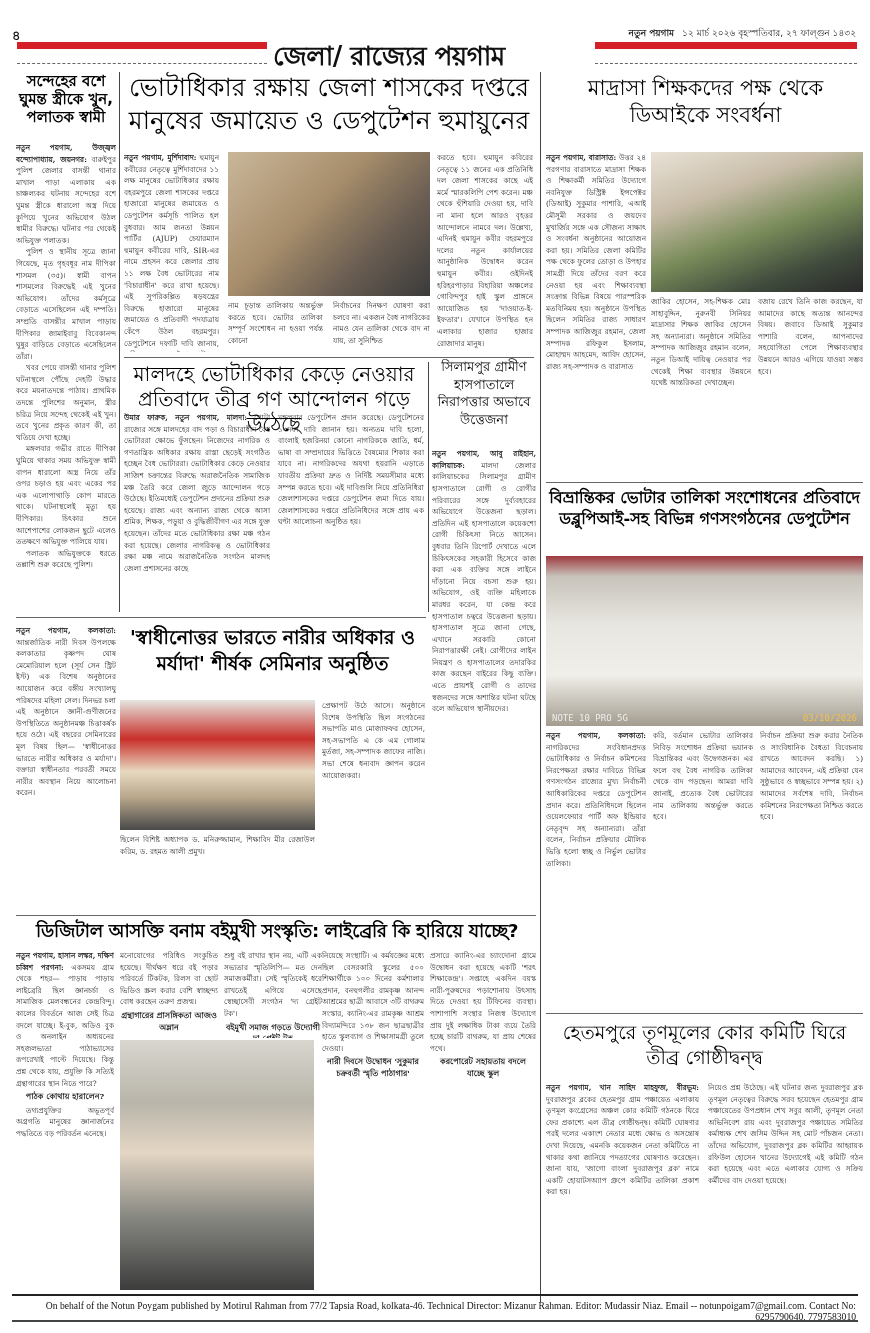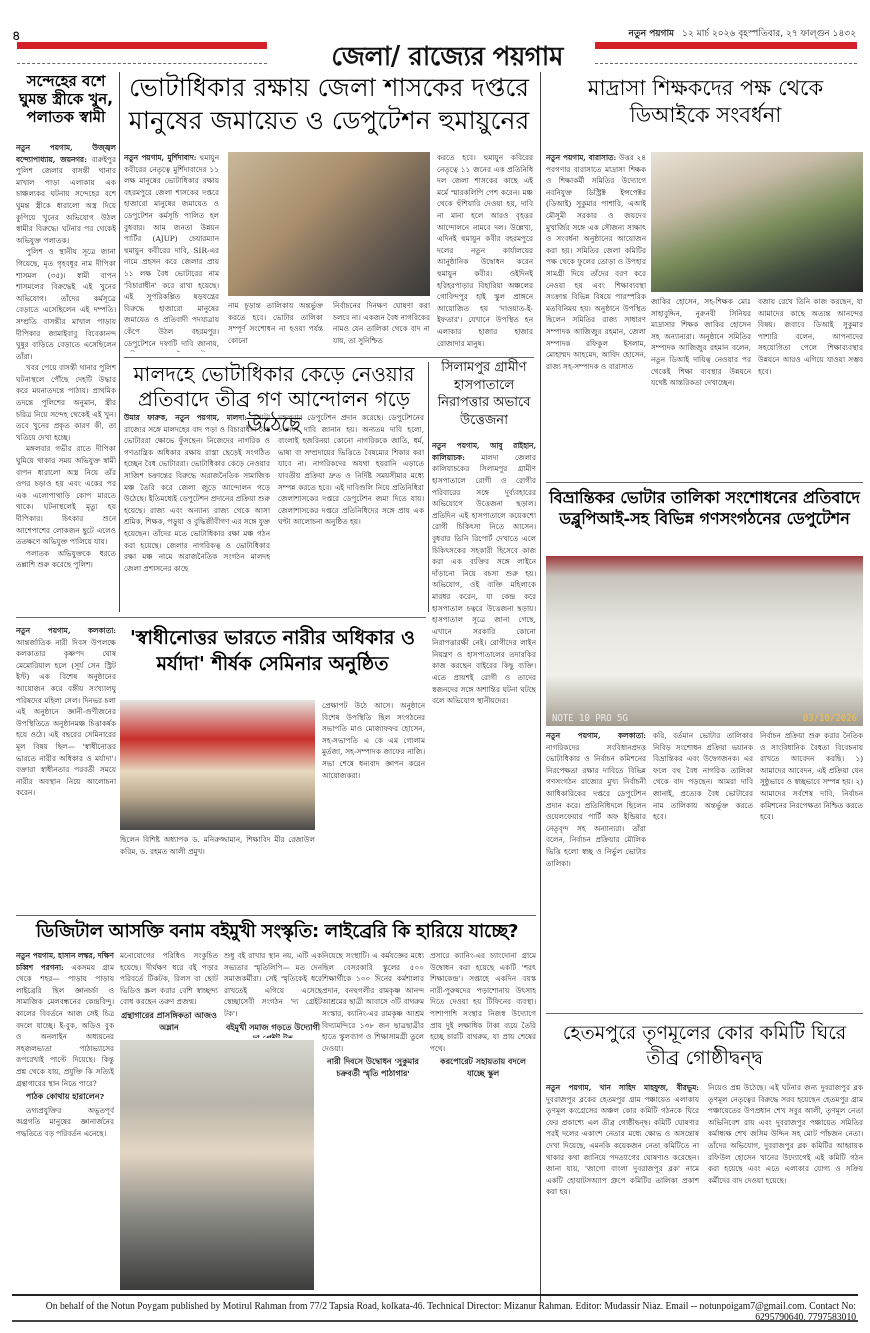--- a/index.html
+++ b/index.html
@@ -3,21 +3,21 @@
 <meta charset="utf-8">
 <style>
 *{box-sizing:border-box;margin:0;padding:0}
 body{width:870px;height:1333px;background:#fff;font-family:"DejaVu Sans",sans-serif;color:#111;position:relative;overflow:hidden}
 .abs{position:absolute}
 .pageno{left:12px;top:26px;font-size:13px;font-weight:bold}
 .dateline{right:14px;top:26px;font-size:9px;color:#222}
 .dateline b{font-weight:bold;margin-right:8px}
 .redbar{height:7px;background:#d42027;top:42px}
 .dotline{border-top:1px dashed #666;height:0}
-.section{left:302px;top:36px;width:290px;text-align:center;font-size:26px;font-weight:bold;letter-spacing:-0.5px}
+.section{left:273px;top:36px;width:290px;text-align:left;font-size:26px;font-weight:bold;letter-spacing:-0.5px}
 .vline{width:1px;background:#444}
 .hline{height:1px;background:#666}
 .hl{font-weight:bold;text-align:center;line-height:1.2;color:#000}
 .body{font-family:"DejaVu Serif",serif;font-size:7.3px;line-height:11.6px;text-align:justify;color:#222;overflow:hidden}
 .body p{text-indent:10px}
 .body b{font-weight:bold}
 .sub{font-weight:bold;font-size:8px;text-align:center;margin:2px 0}
 .photo{background:#999;overflow:hidden}
 .photo .cap{position:absolute;bottom:3px;right:6px;color:#f2c14e;font-size:9px;font-family:"DejaVu Sans Mono",monospace}
 .photo .capl{position:absolute;bottom:3px;left:6px;color:#eee;font-size:9px;font-family:"DejaVu Sans Mono",monospace}
@@ -75,21 +75,21 @@
   <div class="hl" style="font-size:20px;font-weight:normal;line-height:1.25">মালদহে ভোটাধিকার কেড়ে নেওয়ার প্রতিবাদে তীব্র গণ আন্দোলন গড়ে উঠেছে</div>
 </div>
 <div class="abs body" style="left:124px;top:412px;width:146px;height:200px">
   <b>উমার ফারুক, নতুন পয়গাম, মালদা:</b> <span>গোটা রাজ্যের সঙ্গে মালদহের বাদ পড়া ও বিচারাধীন বৈধ ভোটাররা ক্ষোভে ফুঁসছেন। নিজেদের নাগরিক ও গণতান্ত্রিক অধিকার রক্ষায় রাস্তা ছেড়েই সংগঠিত হচ্ছেন বৈধ ভোটাররা। ভোটাধিকার কেড়ে নেওয়ার সাজিশ চক্রান্তের বিরুদ্ধে অরাজনৈতিক সামাজিক মঞ্চ তৈরি করে জেলা জুড়ে আন্দোলন গড়ে উঠেছে। ইতিমধ্যেই ডেপুটেশন প্রদানের প্রক্রিয়া শুরু হয়েছে। রাজ্য এবং অন্যান্য রাজ্য থেকে আসা শ্রমিক, শিক্ষক, পড়ুয়া ও বুদ্ধিজীবীগণ এর সঙ্গে যুক্ত হয়েছেন। তাঁদের মতে ভোটাধিকার রক্ষা মঞ্চ গঠন করা হয়েছে। জেলার নাগরিকত্ব ও ভোটাধিকার রক্ষা মঞ্চ নামে অরাজনৈতিক সংগঠন মালদহ জেলা প্রশাসনের কাছে</span>
 </div>
 <div class="abs body" style="left:278px;top:412px;width:146px;height:200px"><span>মঙ্গলবার ডেপুটেশন প্রদান করেছে। ডেপুটেশনের ১৩দফা দাবি জানান হয়। অন্যতম দাবি হলো, বাংলাই হজরিনয়া কোনো নাগরিককে জাতি, ধর্ম, ভাষা বা সম্প্রদায়ের ভিত্তিতে বৈষম্যের শিকার করা যাবে না। নাগরিকদের অযথা হয়রানি এড়াতে যাবতীয় প্রক্রিয়া দ্রুত ও নির্দিষ্ট সময়সীমার মধ্যে সম্পন্ন করতে হবে। এই দাবিগুলি নিয়ে প্রতিনিধিরা জেলাশাসকের দপ্তরে ডেপুটেশন জমা দিতে যায়। জেলাশাসকের দপ্তরে প্রতিনিধিদের সঙ্গে প্রায় এক ঘণ্টা আলোচনা অনুষ্ঠিত হয়।</span></div>
 <div class="abs vline" style="left:428px;top:362px;height:250px"></div>
 
 <div class="abs" style="left:432px;top:358px;width:104px">
   <div class="hl" style="font-size:13px;font-weight:normal;line-height:1.35">সিলামপুর গ্রামীণ হাসপাতালে নিরাপত্তার অভাবে উত্তেজনা</div>
-  <div class="body" style="height:440px;margin-top:12px">
+  <div class="body" style="height:440px;margin-top:20px">
     <b>নতুন পয়গাম, আবু রাইহান, কালিয়াচক:</b> <span>মালদা জেলার কালিয়াচকের সিলামপুর গ্রামীণ হাসপাতালে রোগী ও রোগীর পরিবারের সঙ্গে দুর্ব্যবহারের অভিযোগে উত্তেজনা ছড়াল। প্রতিদিন এই হাসপাতালে কয়েকশো রোগী চিকিৎসা নিতে আসেন। বুধবার তিনি রিপোর্ট দেখাতে এলে চিকিৎসকের সহকারী হিসেবে কাজ করা এক ব্যক্তির সঙ্গে লাইনে দাঁড়ানো নিয়ে বচসা শুরু হয়। অভিযোগ, ওই ব্যক্তি মহিলাকে মারধর করেন, যা কেন্দ্র করে হাসপাতাল চত্বরে উত্তেজনা ছড়ায়। হাসপাতাল সূত্রে জানা গেছে, এখানে সরকারি কোনো নিরাপত্তারক্ষী নেই। রোগীদের লাইন নিয়ন্ত্রণ ও হাসপাতালের তদারকির কাজ করছেন বাইরের কিছু ব্যক্তি। এতে প্রায়শই রোগী ও তাদের স্বজনদের সঙ্গে অশান্তির ঘটনা ঘটছে বলে অভিযোগ স্থানীয়দের।</span>
   </div>
 </div>
 
 <div class="abs hline" style="left:16px;top:617px;width:410px"></div>
 
 <div class="abs body" style="left:16px;top:625px;width:100px;height:285px">
   <b>নতুন পয়গাম, কলকাতা:</b> <span>আন্তর্জাতিক নারী দিবস উপলক্ষে কলকাতার কৃষ্ণপদ ঘোষ মেমোরিয়াল হলে (সূর্য সেন স্ট্রিট ইস্ট) এক বিশেষ অনুষ্ঠানের আয়োজন করে বঙ্গীয় সংখ্যালঘু পরিষদের মহিলা সেল। দিনভর চলা এই অনুষ্ঠানে জ্ঞানী-গুণীজনের উপস্থিতিতে অনুষ্ঠানমঞ্চ চিত্তাকর্ষক হয়ে ওঠে। এই বছরের সেমিনারের মূল বিষয় ছিল— 'স্বাধীনোত্তর ভারতে নারীর অধিকার ও মর্যাদা'। বক্তারা স্বাধীনতার পরবর্তী সময়ে নারীর অবস্থান নিয়ে আলোচনা করেন।</span>
 </div>
 <div class="abs" style="left:120px;top:625px;width:305px">

